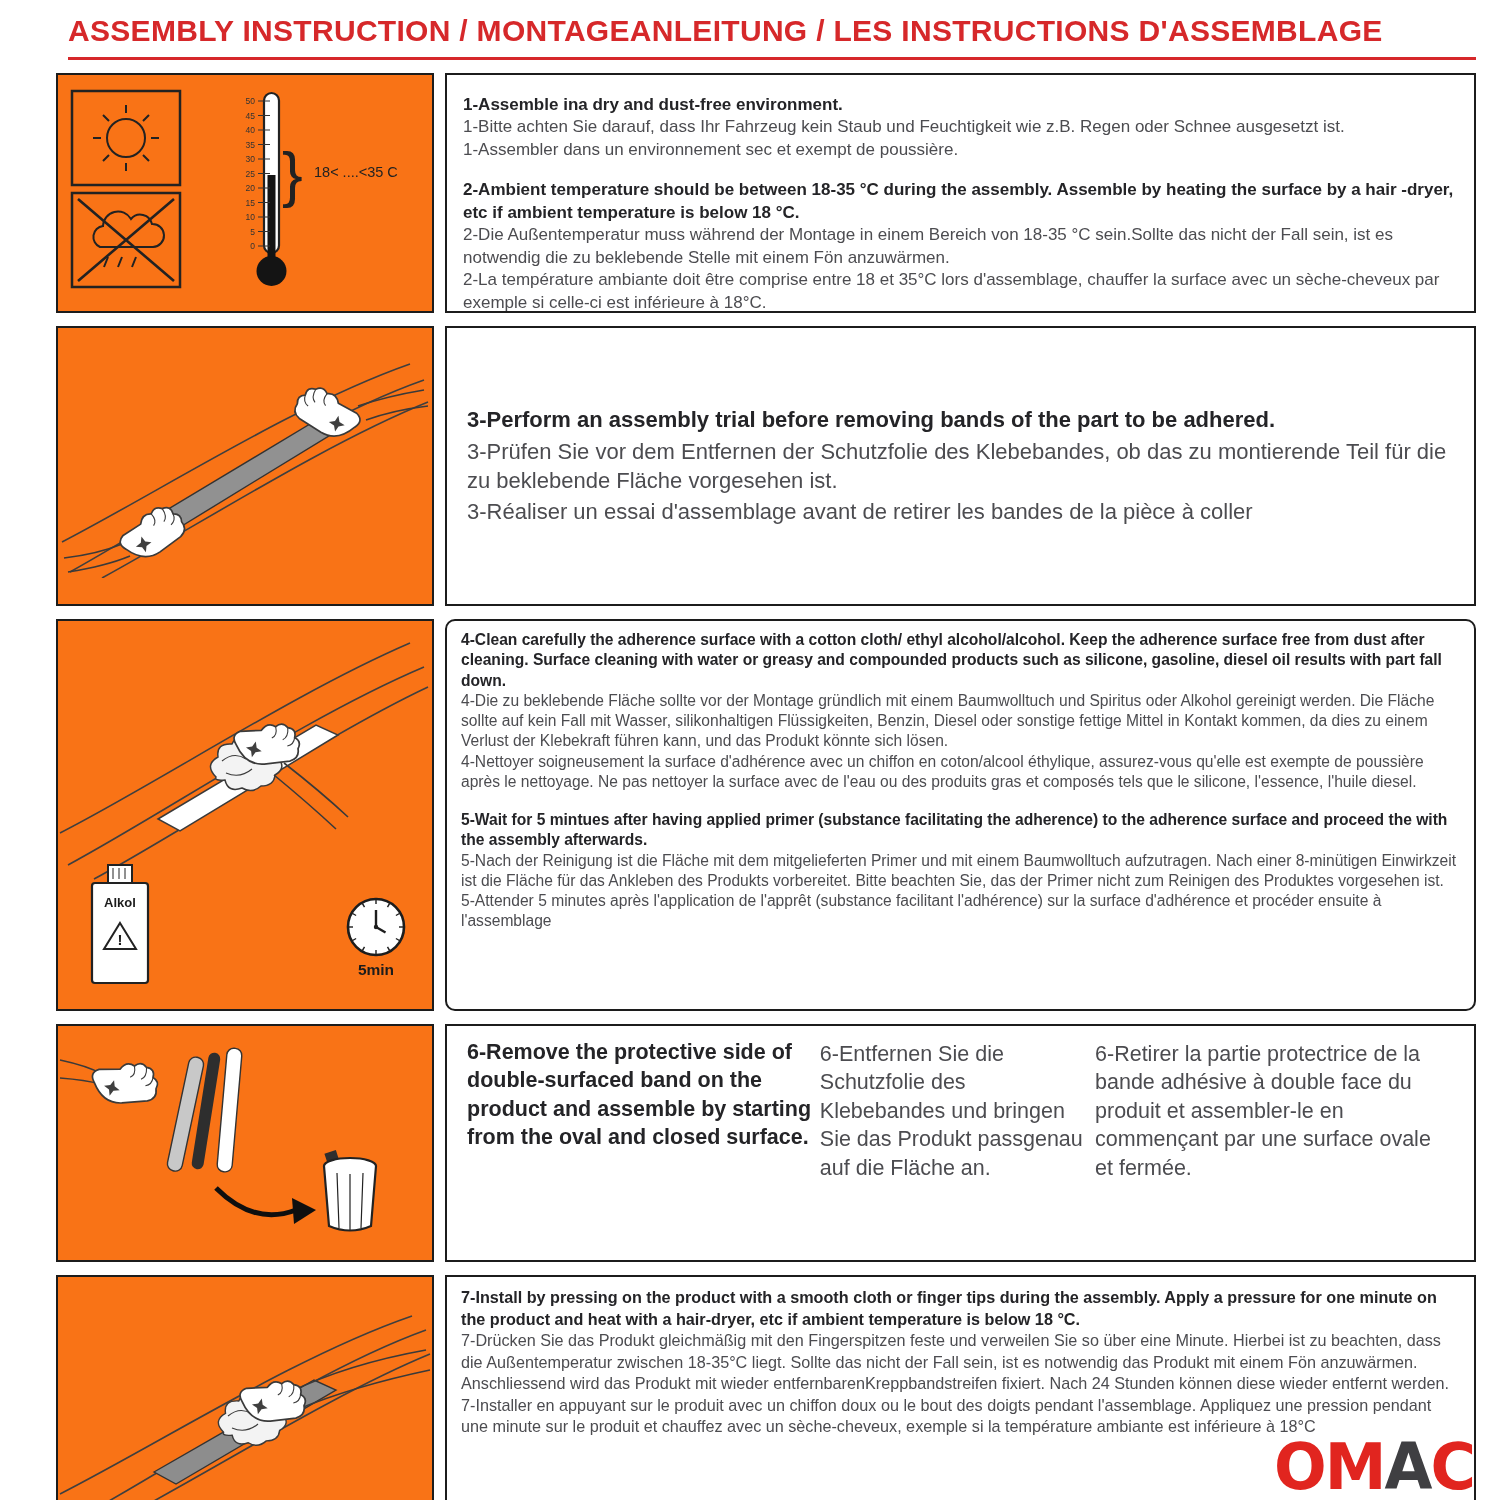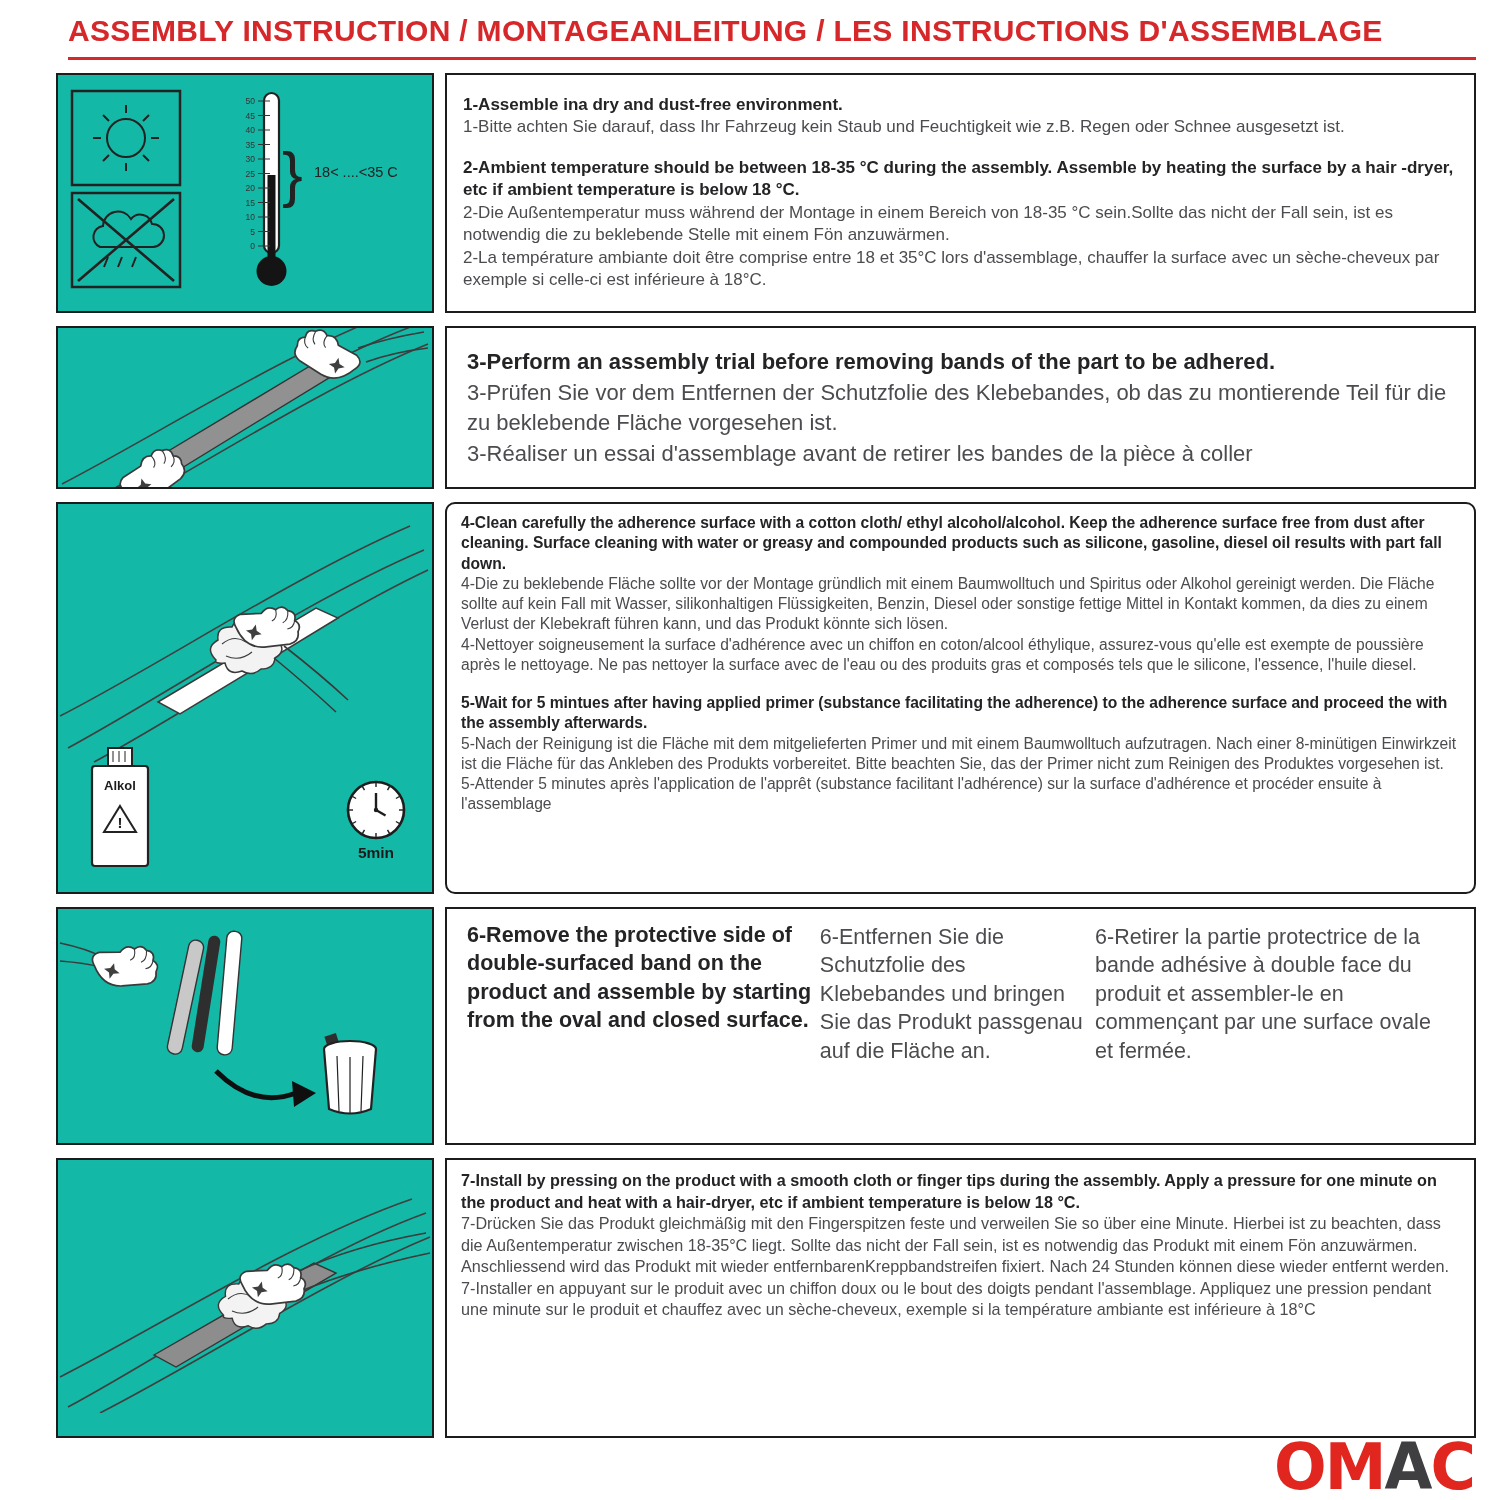--- a/index.html
+++ b/index.html
@@ -5,28 +5,28 @@
   * { margin:0; padding:0; box-sizing:border-box; }
   html,body { width:1500px; }
   body {
     width:1500px; height:1500px; background:#ffffff; overflow:hidden; position:relative;
     font-family:"Liberation Sans", sans-serif; color:#4c4c50;
   }
   .page { padding:14px 24px 0 30px;margin-left:26px; }
   .title { color:#d6282a; font-size:30px; font-weight:bold; letter-spacing:.3px; white-space:nowrap; margin-left:12px; line-height:1.1; }
   .rule  { height:3px; background:#d6282a; margin:10px 0 13px 12px; }
   .row { display:flex; gap:11px; margin-bottom:13px; align-items:stretch; }
-  .fig { flex:0 0 378px; border:2px solid #1c1c1c; background:#14b8a6; display:flex; align-items:center; justify-content:center; overflow:hidden; }
+  .fig { flex:0 0 378px; border:2px solid #1c1c1c; background:#f97316; display:flex; align-items:center; justify-content:center; overflow:hidden; }
   .fig svg { display:block; }
   .txt { flex:1; border:2px solid #1c1c1c; background:#fff; }
   .txt p { margin:0; }
   .b { font-weight:bold; color:#242427; }
   .sp { height:18px; }
   .r1 { height:240px; } .r1 .txt { font-size:17px;  line-height:1.32; padding:19px 16px; }
-  .r2 { height:163px; } .r2 .txt { font-size:22px;  line-height:1.34; padding:12px 20px; display:flex; flex-direction:column; justify-content:center; }
+  .r2 { height:280px; } .r2 .txt { font-size:22px;  line-height:1.34; padding:12px 20px; display:flex; flex-direction:column; justify-content:center; }
   .r2 .txt p + p { margin-top:2px; }
   .r3 { height:392px; } .r3 .txt { font-size:15.6px; line-height:1.3;  padding:9px 14px;border-radius:10px; }
   .r4 { height:238px; } .r4 .txt { font-size:21.5px; line-height:1.32; padding:12px 20px; display:flex; flex-direction:row; justify-content:center; }
   .r4 .txt p + p { margin-top:2px; }
   .r5 { height:280px; } .r5 .txt { font-size:16.2px; line-height:1.33; padding:10px 14px; }
   .brand { position:absolute; right:26px; bottom:2px; font-family:"DejaVu Sans", sans-serif; font-weight:bold; font-size:62px; line-height:1; letter-spacing:-2px; transform:scaleY(1.04); }
   .brand .red  { color:#e1251f; }
   .brand .dark { color:#3f3f42; }
   svg text.tick { font-family:"Liberation Sans", sans-serif; }
 </style>
@@ -90,20 +90,21 @@
             <text class="tick" x="197" y="174">0</text>
           </g>
           <text x="224" y="120" font-size="62" fill="#222">}</text>
           <text x="256" y="102" font-size="14.5" fill="#222">18&lt; ....&lt;35 C</text>
         </g>
       </svg>
     </div>
     <div class="txt">
       <p class="b">1-Assemble ina dry and dust-free environment.</p>
       <p>1-Bitte achten Sie darauf, dass Ihr Fahrzeug kein Staub und Feuchtigkeit wie z.B. Regen oder Schnee ausgesetzt ist.</p>
+      <p>1-Assembler dans un environnement sec et exempt de poussière.</p>
       <div class="sp"></div>
       <p class="b">2-Ambient temperature should be between 18-35 °C  during the assembly. Assemble by heating the surface by a hair -dryer, etc if ambient temperature is below 18 °C.</p>
       <p>2-Die Außentemperatur muss während der Montage in einem Bereich von 18-35 °C  sein.Sollte das nicht der Fall sein, ist es notwendig die zu beklebende Stelle mit einem Fön anzuwärmen.</p>
       <p>2-La température ambiante doit être comprise entre 18 et 35°C lors d'assemblage, chauffer la surface avec un sèche-cheveux par exemple si celle-ci est inférieure à 18°C.</p>
     </div>
   </div>
 
   <div class="row r2">
     <div class="fig">
       <svg width="374" height="224" viewBox="0 0 374 224">

